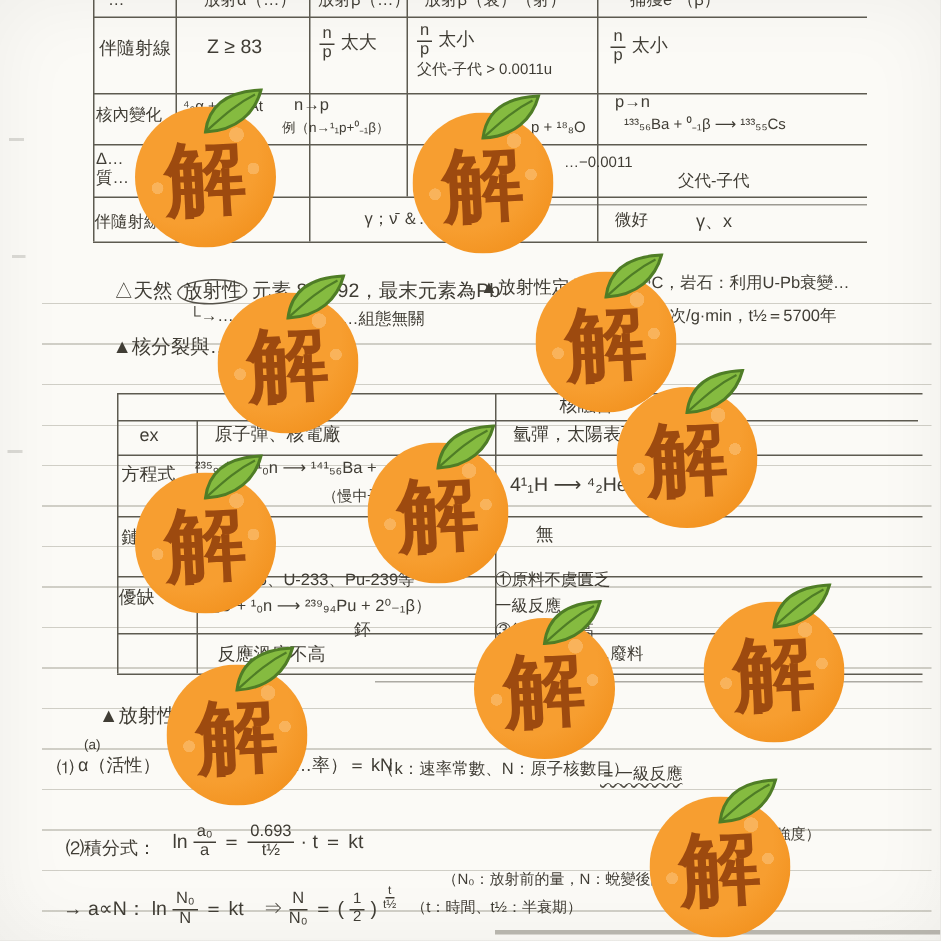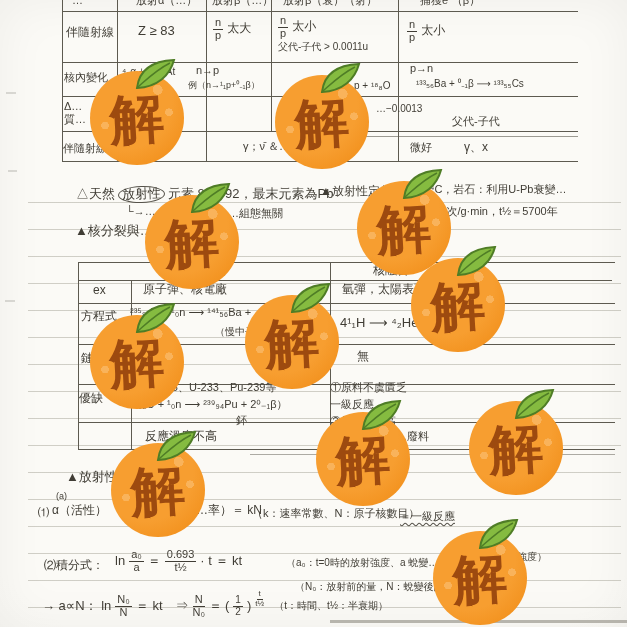--- a/index.html
+++ b/index.html
@@ -95,21 +95,21 @@
   <span class="t md" style="left:196px;top:64px">n→p</span>
   <span class="t xs" style="left:188px;top:80px">例（n→¹₁p+⁰₋₁β）</span>
   <span class="t sm" style="left:344px;top:80px">…p + ¹⁸₈O</span>
   <span class="t md" style="left:410px;top:62px">p→n</span>
   <span class="t sm" style="left:416px;top:78px">¹³³₅₆Ba + ⁰₋₁β ⟶ ¹³³₅₅Cs</span>
 
   <span class="t md" style="left:64px;top:100px">Δ…</span>
   <span class="t md" style="left:64px;top:113px">質…</span>
   <span class="t md" style="left:143px;top:101px">…代</span>
   <span class="t sm" style="left:130px;top:118px">…2b</span>
-  <span class="t sm" style="left:376px;top:103px">…−0.0013</span>
+  <span class="t sm" style="left:376px;top:103px">…−0.0011</span>
   <span class="t sm" style="left:283px;top:118px">−0.0011µ…</span>
   <span class="t md" style="left:452px;top:115px">父代-子代</span>
 
   <span class="t md" style="left:63px;top:142px">伴隨射線</span>
   <span class="t lg" style="left:148px;top:139px">γ</span>
   <span class="t md" style="left:243px;top:140px">γ；ν̄ ＆…</span>
   <span class="t md" style="left:410px;top:141px">微好</span>
   <span class="t" style="left:464px;top:141px">γ、x</span>
 
   <div class="t flex lg" style="left:76px;top:186px">
@@ -172,21 +172,20 @@
         <span class="fn">a₀</span>
         <span>a</span>
       </span>
     <span>＝</span>
     <span class="frac big">
         <span class="fn">0.693</span>
         <span>t½</span>
       </span>
     <span>· t ＝ kt</span>
   </div>
-  <span class="t sm" style="left:286px;top:557px">（a₀：t=0時的放射強度、a 蛻變…</span>
   <span class="t sm" style="left:517px;top:551px">強度）</span>
   <span class="t sm" style="left:295px;top:581px">（N₀：放射前的量，N：蛻變後的…</span>
 
   <div class="t flex lg" style="left:42px;top:594px">
     <span>→ a∝N： ln</span>
     <span class="frac big">
         <span class="fn">N₀</span>
         <span>N</span>
       </span>
     <span>＝ kt　⇒</span>

